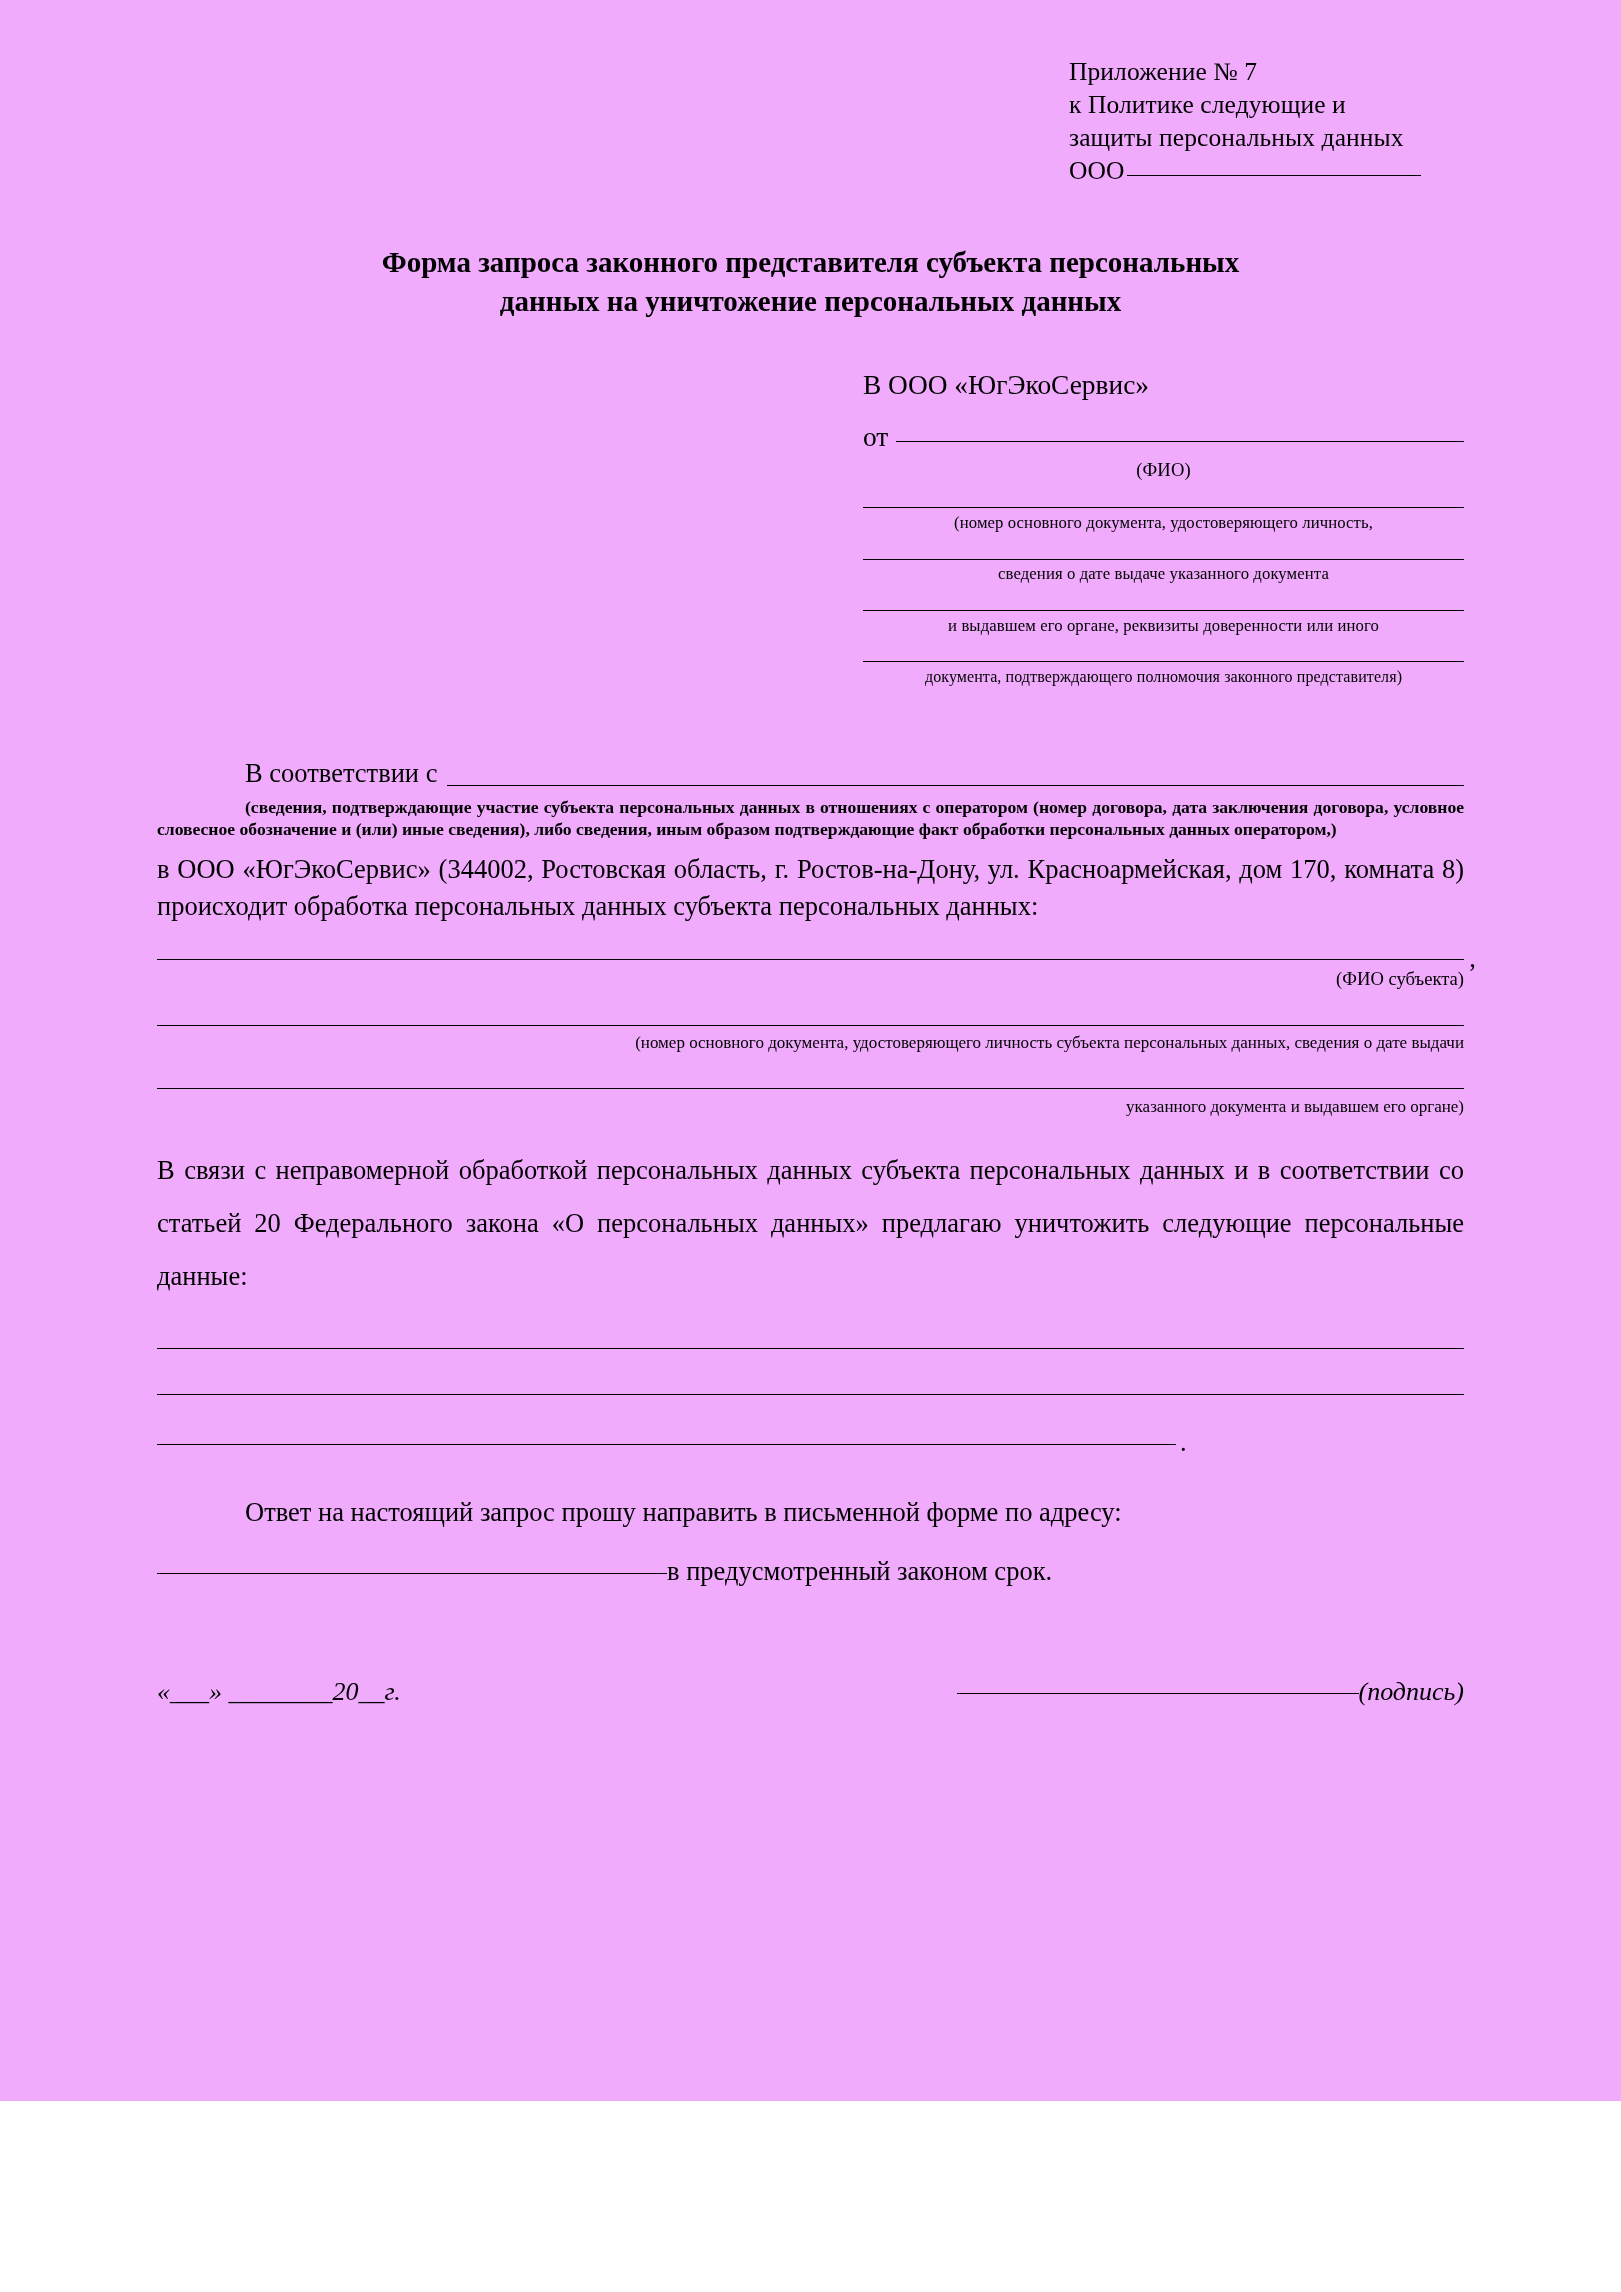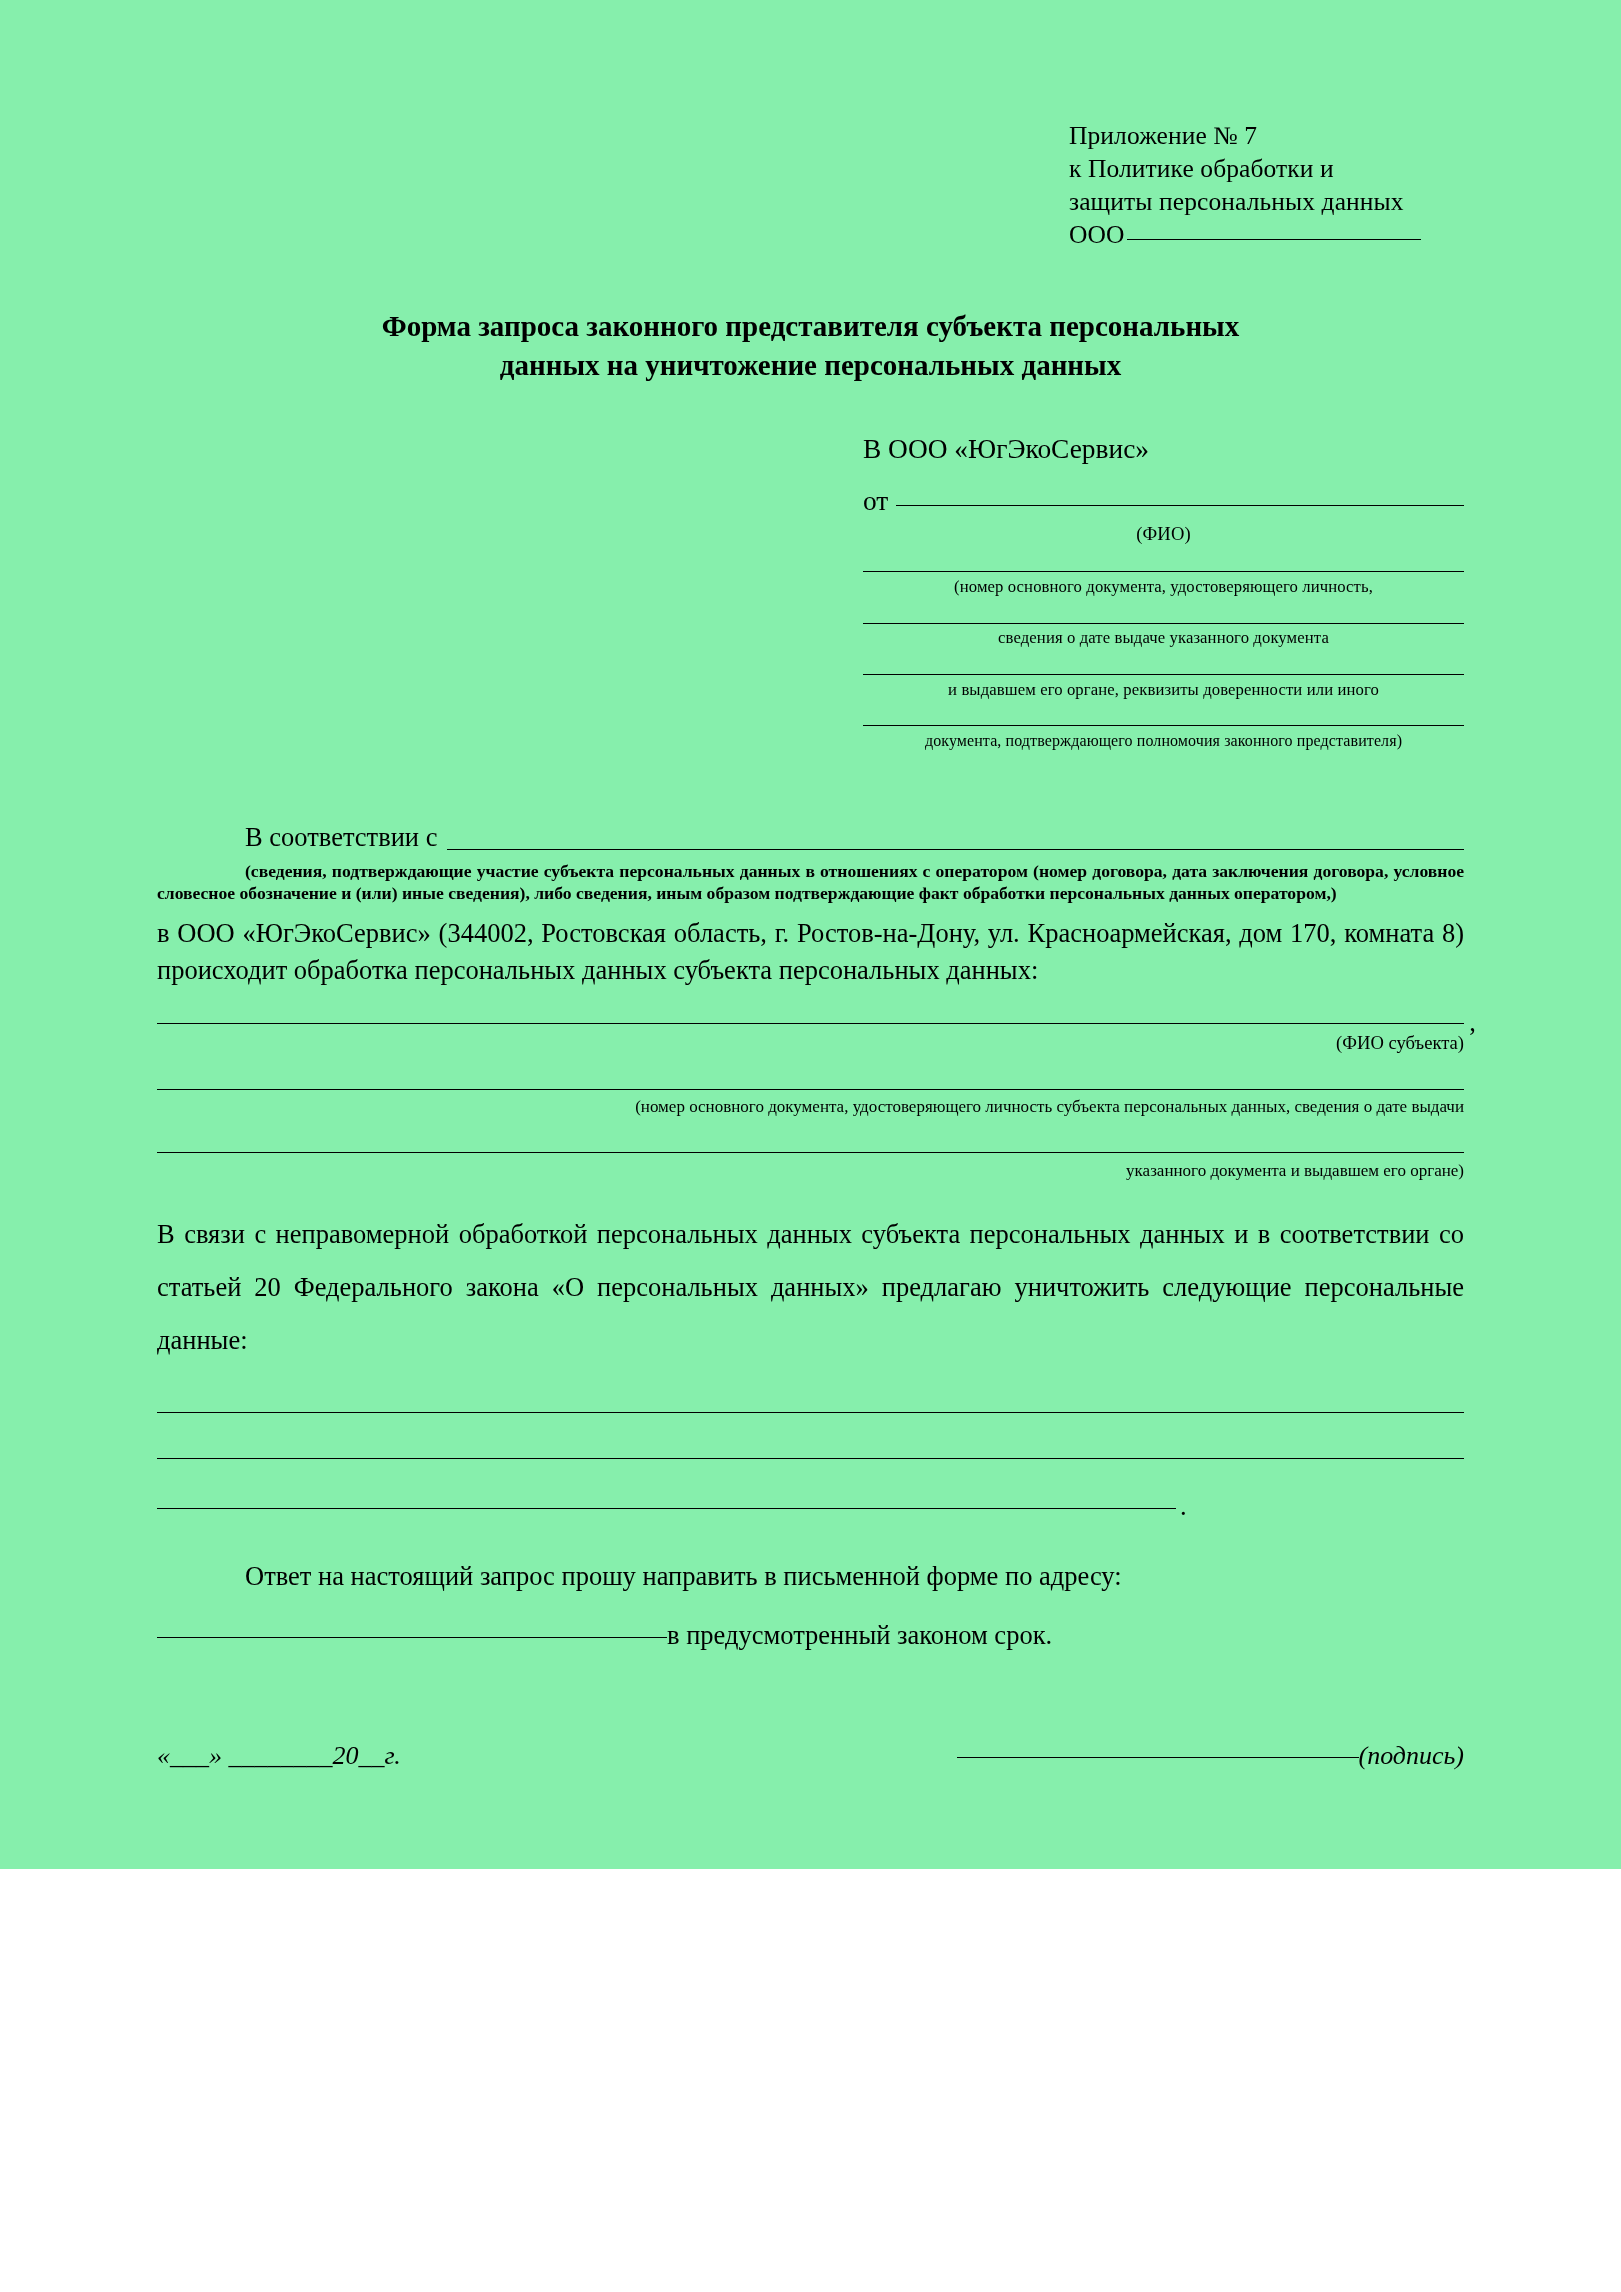--- a/index.html
+++ b/index.html
@@ -6,25 +6,25 @@
     margin: 0;
     padding: 0;
     background: #ffffff;
   }
   body {
     font-family: "Liberation Serif", "DejaVu Serif", serif;
     color: #000000;
   }
   .page {
     width: 1621px;
-    height: 1869px;
+    height: 2101px;
     position: relative;
     box-sizing: border-box;
-    padding: 119px 157px 78px 157px;
-    background: #86efac;
+    padding: 55px 157px 78px 157px;
+    background: #f0abfc;
     overflow: hidden;
   }
 
   
   .header-block {
     margin-left: 912px;
     font-size: 25.5px;
     line-height: 1.30;
     letter-spacing: 0.1px;
   }
@@ -239,21 +239,21 @@
     top: -5.9px;
   }
 </style>
 </head>
 <body>
 
 <div class="page">
 
   <div class="header-block">
     <div class="line">Приложение № 7</div>
-    <div class="line">к Политике обработки и</div>
+    <div class="line">к Политике следующие и</div>
     <div class="line">защиты персональных данных</div>
     <div class="header-ooo">
       <span>ООО</span>
       <span class="rule"></span>
     </div>
   </div>
 
   <div class="doc-title">
     <span class="t1">Форма запроса законного представителя субъекта персональных</span>
     <span class="t2">данных на уничтожение персональных данных</span>

